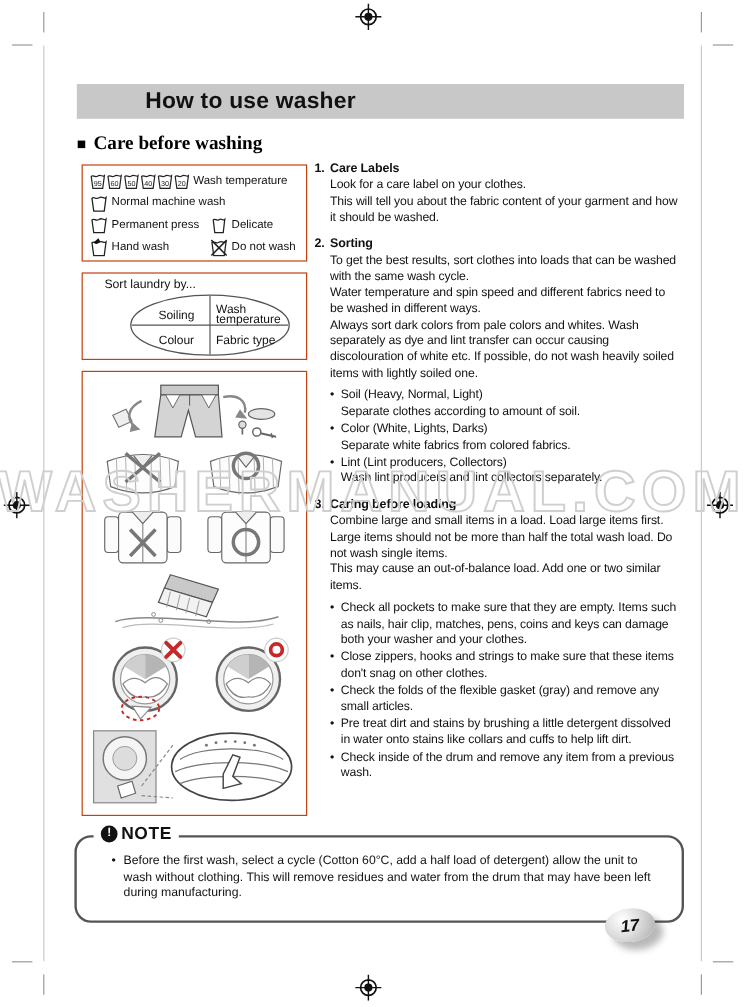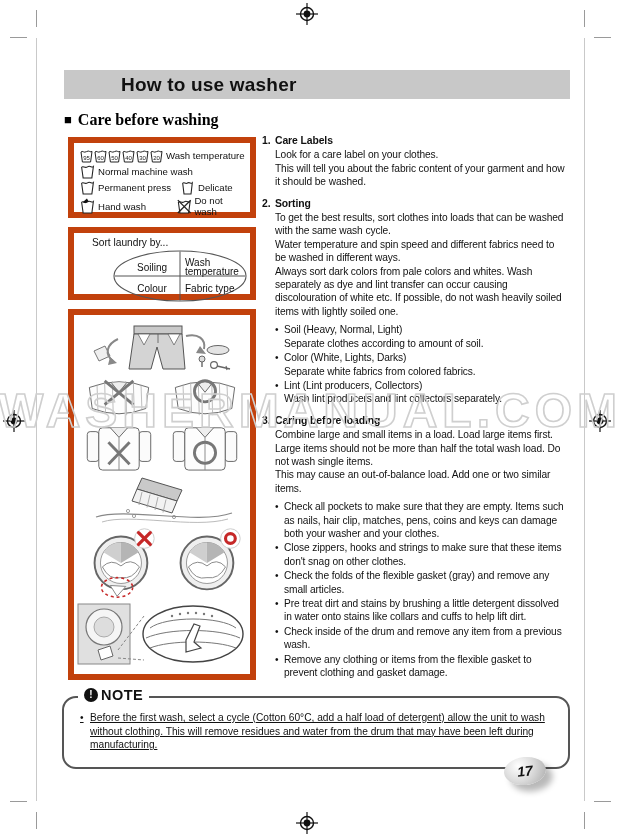--- a/index.html
+++ b/index.html
@@ -10,21 +10,21 @@
   .crop{position:absolute;background:#9a9a9a;}
   .regmark{position:absolute;width:22px;height:22px;}
   
   .header-bar{position:absolute;left:64px;top:70px;width:506px;height:29px;background:#c8c8c8;
               display:flex;align-items:center;padding-left:13px;box-sizing:border-box;}
   .header-bar span{font-weight:bold;font-size:19px;letter-spacing:.2px;color:#111;margin-left:44px;}
   .section-head{position:absolute;left:64px;top:111px;font-family:"Liberation Serif",serif;
                 font-weight:bold;font-size:16px;color:#000;display:flex;align-items:center;gap:6px;}
   .section-head .sq{font-size:13px;}
   
-  .lbox{position:absolute;left:68px;width:188px;border:6px solid #c2410c;box-sizing:border-box;background:#fff;}
+  .lbox{position:absolute;left:68px;width:188px;border:1px solid #c2410c;box-sizing:border-box;background:#fff;}
   .symbols-box{top:137px;height:81px;padding:5px 4px 3px 6px;display:flex;flex-direction:column;justify-content:space-between;}
   .symrow{display:flex;align-items:center;gap:3px;font-size:9.6px;color:#111;}
   .symrow .pair{display:flex;align-items:center;gap:3px;}
   .symrow .pair.w{width:97px;}
   .tubs{display:flex;gap:1px;align-items:center;}
   .sort-box{top:227px;height:73px;padding:4px 18px;}
   .sort-title{font-size:10.2px;color:#111;}
   .illus-box{top:309px;height:371px;display:flex;flex-direction:column;align-items:center;
              justify-content:space-between;padding:8px 4px;}
   
@@ -40,21 +40,21 @@
   .bullet .d::before{content:"•";}
   .bullet .bt{flex:1;}
   
   .note-box{position:absolute;left:62px;top:696px;width:508px;height:73px;border:2px solid #555;
             border-radius:14px;box-sizing:border-box;background:#fff;}
   .note-tab{position:absolute;top:-11px;left:14px;background:#fff;padding:0 6px;display:flex;
             align-items:center;gap:3px;}
   .note-ico{width:14px;height:14px;border-radius:50%;background:#111;color:#fff;font-weight:bold;
             font-size:10px;display:flex;align-items:center;justify-content:center;line-height:1;}
   .note-tab b{font-size:14.5px;letter-spacing:.5px;color:#111;}
-  .note-body{display:flex;padding:13px 14px 0 16px;font-size:10.2px;line-height:13.6px;color:#111;text-decoration:underline;}
+  .note-body{display:flex;padding:13px 14px 0 29px;font-size:10.2px;line-height:13.6px;color:#111;}
   .note-body .d{flex:none;width:10px;}
   .note-body .d::before{content:"•";}
   
   .page-badge{position:absolute;left:504px;top:757px;width:42px;height:28px;border-radius:50%;
               background:radial-gradient(circle at 35% 30%, #ffffff 0%, #dcdcdc 45%, #a8a8a8 100%);
               transform:rotate(-6deg);display:flex;align-items:center;justify-content:center;
               box-shadow:6px 7px 6px rgba(0,0,0,0.28);}
   .page-badge span{font-weight:bold;font-style:italic;font-size:14px;color:#111;}
   
   .watermark{position:absolute;top:383px;left:-6px;width:632px;text-align:center;white-space:nowrap;
@@ -371,24 +371,20 @@
           <span class="bt">Check the folds of the flexible gasket (gray) and remove any small articles.</span>
         </div>
         <div class="bullet">
           <span class="d"></span>
           <span class="bt">Pre treat dirt and stains by brushing a little detergent dissolved in water onto stains like collars and cuffs to help lift dirt.</span>
         </div>
         <div class="bullet">
           <span class="d"></span>
           <span class="bt">Check inside of the drum and remove any item from a previous wash.</span>
         </div>
-        <div class="bullet">
-          <span class="d"></span>
-          <span class="bt">Remove any clothing or items from the flexible gasket to prevent clothing and gasket damage.</span>
-        </div>
       </div>
     </div>
   </div>
 
   <div class="note-box">
     <div class="note-tab">
       <span class="note-ico">!</span>
       <b>NOTE</b>
     </div>
     <div class="note-body">

